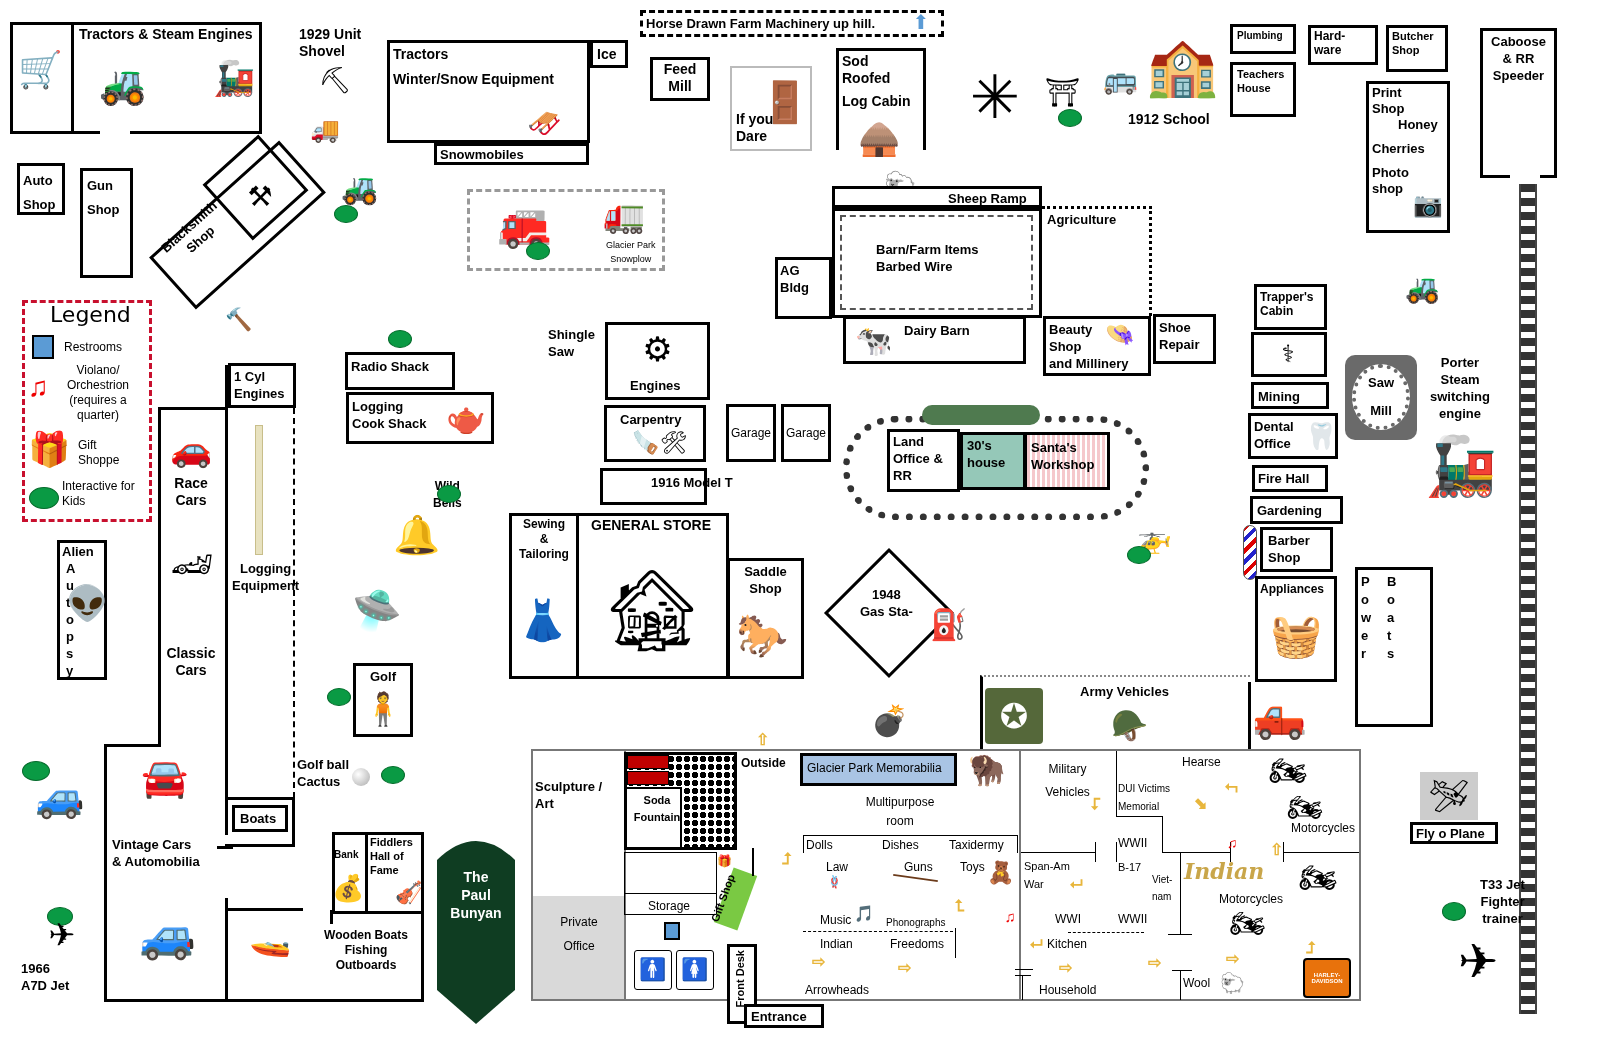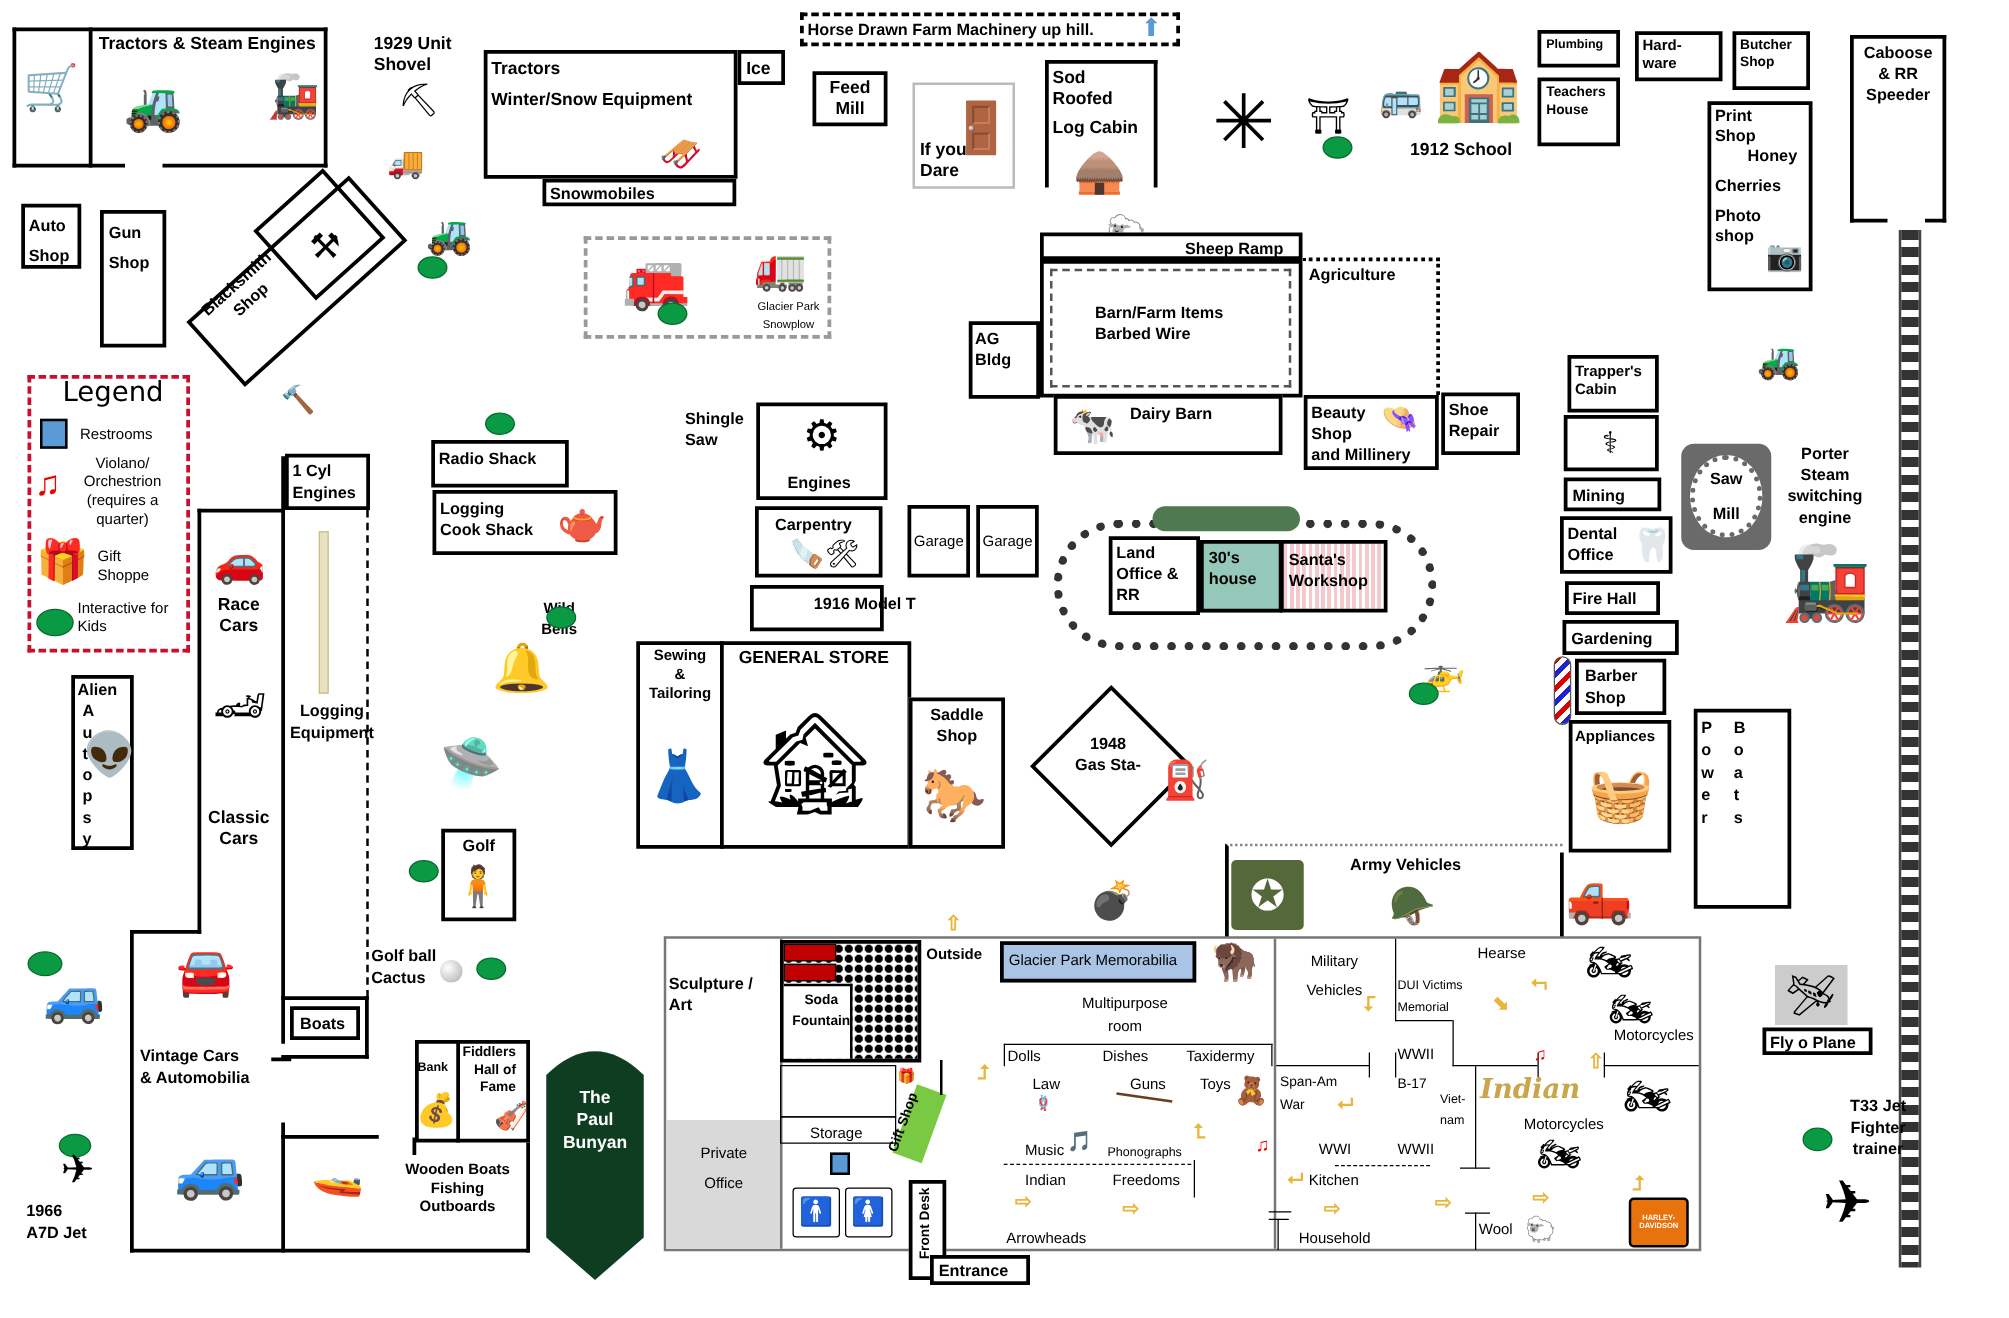--- a/index.html
+++ b/index.html
@@ -247,21 +247,21 @@
   <div>Bells</div>
 </div>
 <div class="dot" style="left:437px;top:485px;"></div>
 <div class="icon" style="left:385px;top:512px;width:65px;height:45px;font-size:38px;">🔔</div>
 <div class="icon" style="left:345px;top:585px;width:65px;height:50px;font-size:40px;">🛸</div>
 
 <div class="bx" style="left:332px;top:832px;width:92px;height:82px;"></div>
 <div class="a" style="left:365px;top:832px;width:3px;height:82px;background:#000;"></div>
 <div class="a ts" style="left:334px;top:848px;font-size:10px;">Bank</div>
 <div class="icon" style="left:334px;top:870px;width:30px;height:36px;font-size:26px;">💰</div>
-<div class="a ts" style="left:370px;top:835px;text-align:right;">
+<div class="a ts" style="left:370px;top:835px;">
   <div>Fiddlers</div>
   <div>Hall of</div>
   <div>Fame</div>
 </div>
 <div class="icon" style="left:397px;top:875px;width:24px;height:36px;font-size:22px;">🎻</div>
 <div class="a" style="left:330px;top:910px;width:3px;height:14px;background:#000;"></div>
 <div class="icon" style="left:228px;top:918px;width:85px;height:40px;font-size:34px;">🚤</div>
 <div class="a t" style="left:315px;top:928px;width:102px;text-align:center;font-size:12px;line-height:15px;">
   <div>Wooden Boats</div>
   <div>Fishing</div>

